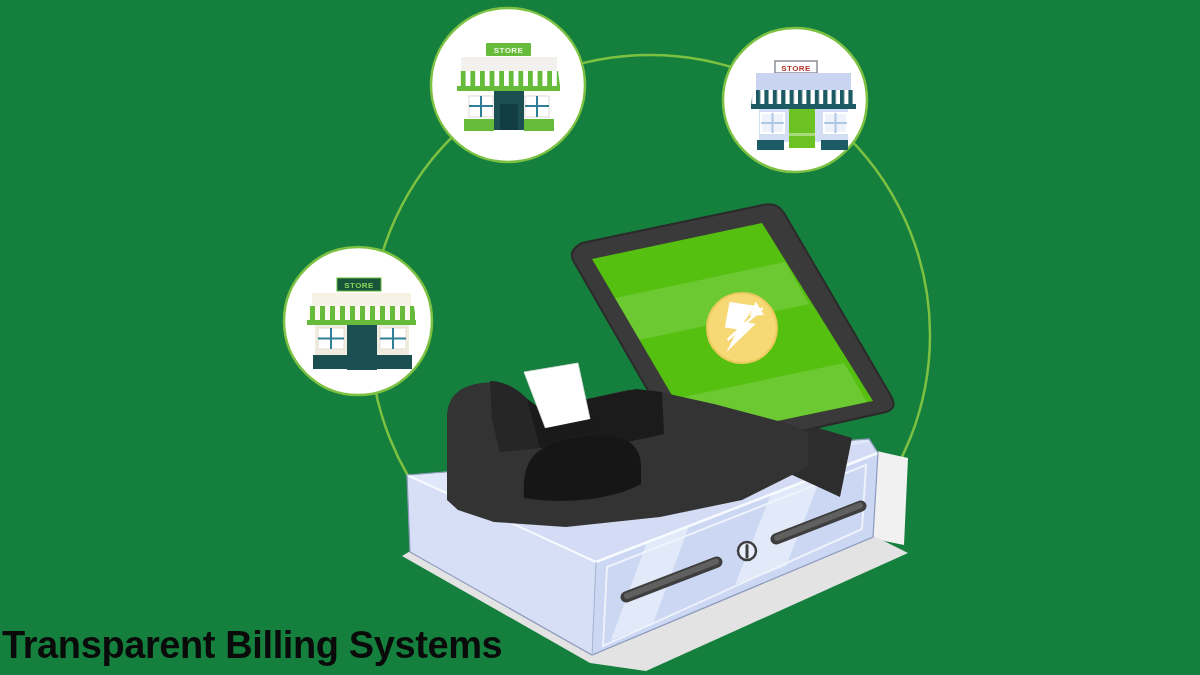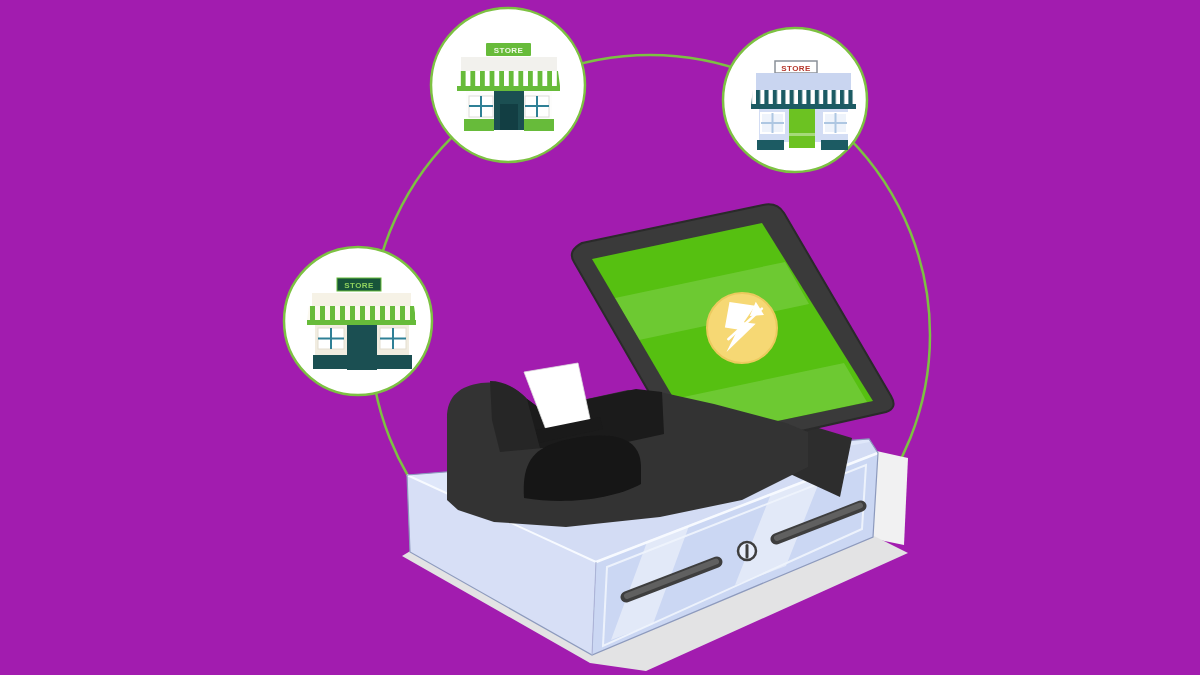--- a/index.html
+++ b/index.html
@@ -1,17 +1,17 @@
 <!DOCTYPE html>
 <html><head>
 <meta charset="utf-8">
 <style>
   html,body{margin:0;padding:0;}
   body{font-family:"Liberation Sans",sans-serif;}
-  .stage{position:relative;width:1200px;height:675px;background:#a21caf;overflow:hidden;}
+  .stage{position:relative;width:1200px;height:675px;background:#15803d;overflow:hidden;}
   .stage svg{position:absolute;left:0;top:0;display:block;}
   .caption{
     position:absolute;left:2px;top:624px;
     font-size:38px;font-weight:bold;color:#0a0a0a;letter-spacing:-0.4px;
     font-family:"Liberation Sans",sans-serif;
   }
   .sign-text{font-family:"Liberation Sans",sans-serif;font-size:8px;font-weight:bold;letter-spacing:.4px;}
 </style>
 </head>
 <body>
@@ -173,13 +173,14 @@
              L714,404 L786,423 L808,432 L808,467 L742,500 L660,517 L566,527 L494,522 L458,510 Z" fill="#333333"></path>
     <path d="M490,381 C507,381 519,391 527,399 L543,411 L543,448 L500,452 L492,420 Z" fill="#262626"></path>
     <path d="M527,399 L543,411 L564,404 L636,389 L662,392 L664,434 L600,448 L540,448 Z" fill="#1b1b1b"></path>
     <path d="M524,498 C522,468 530,452 552,444 C575,436 602,433 620,438 C636,443 641,454 641,468 L641,484
              C614,499 566,505 524,498 Z" fill="#161616"></path>
     <polygon points="524,372 578,363 592,428 548,435" stroke="#e0e0e0" stroke-width="0.75" fill="#ffffff"></polygon>
     <polygon points="536,430 600,417 603,429 539,443" fill="#1a1a1a"></polygon>
   </g>
 </svg>
 
+<div class="caption">Transparent Billing Systems</div>
 </div>
 
 </body></html>

